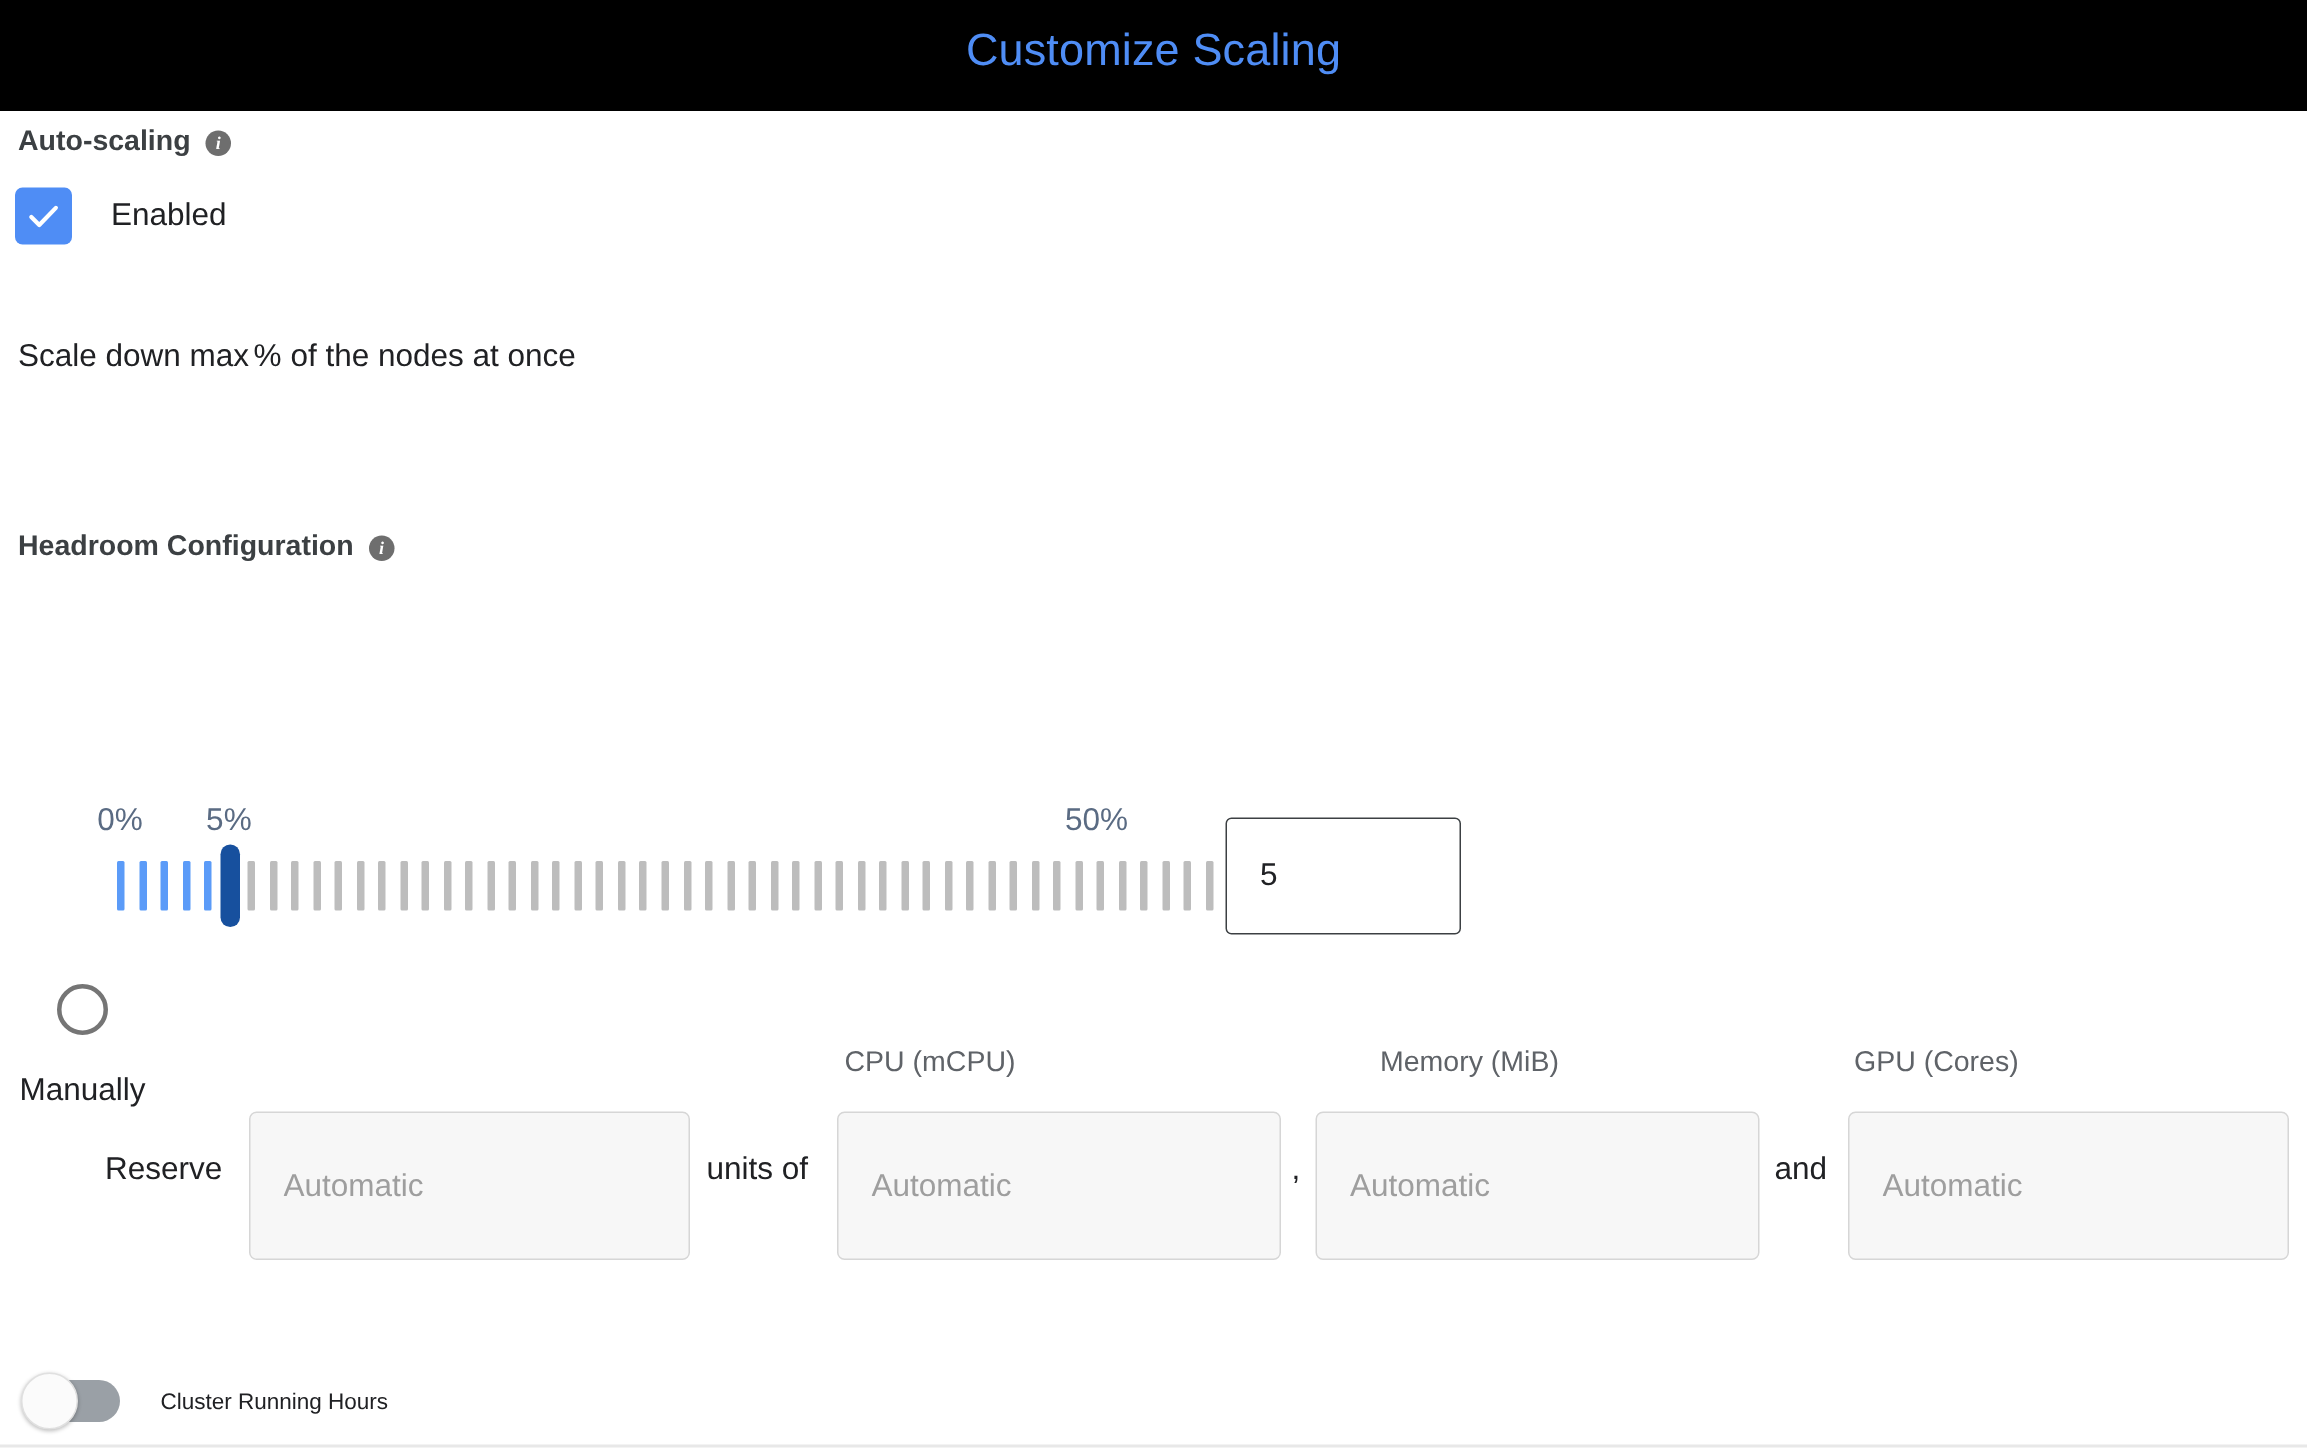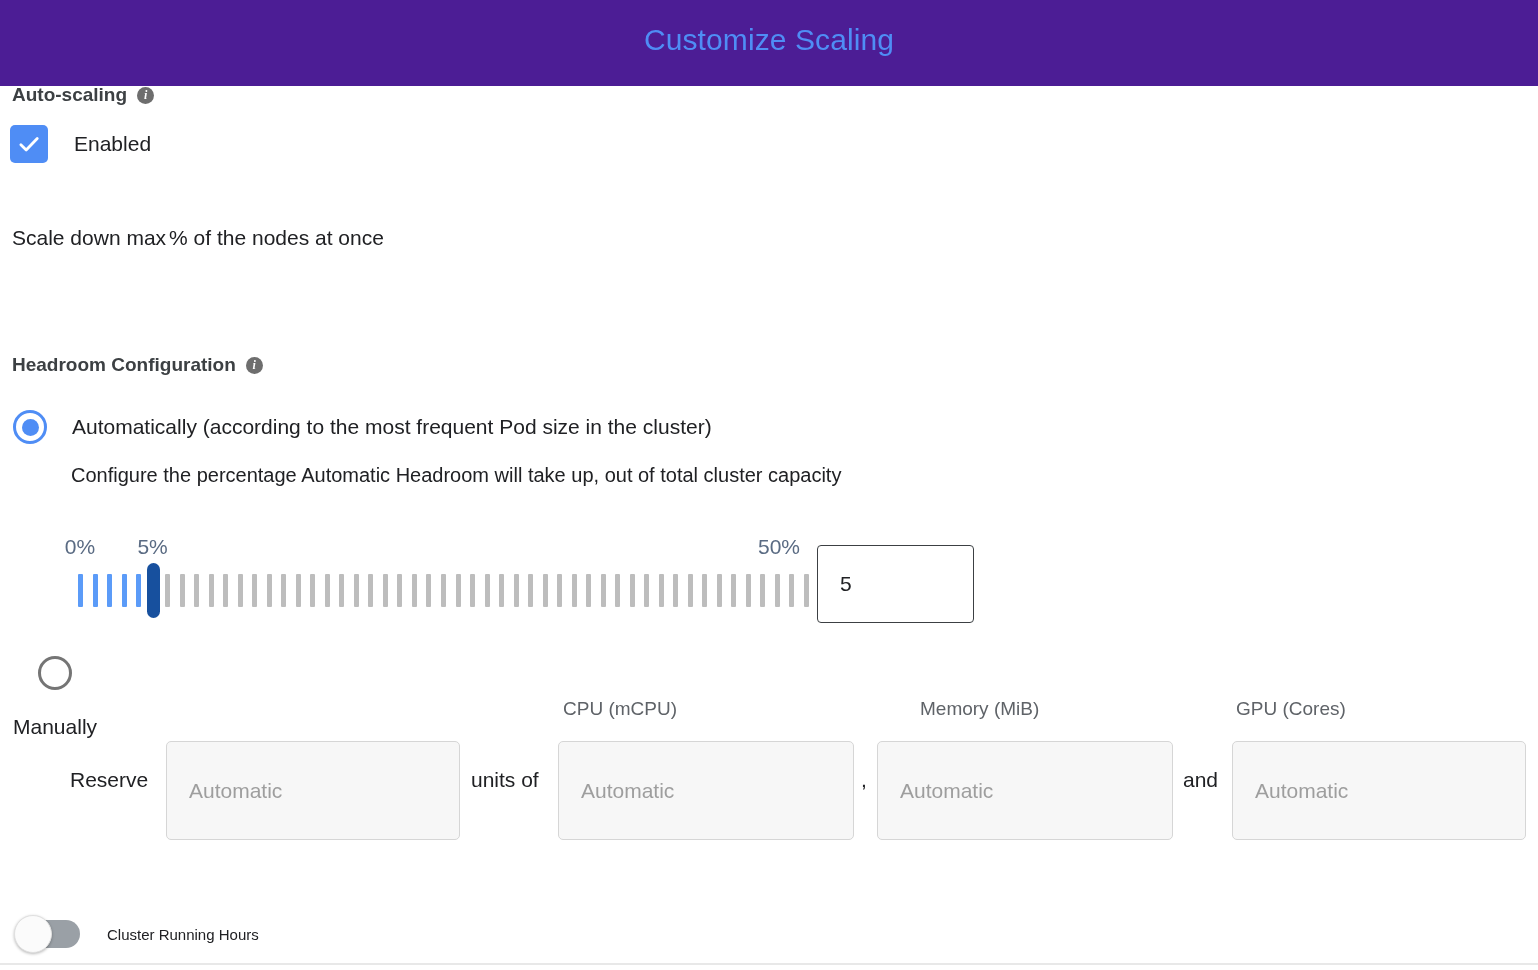--- a/index.html
+++ b/index.html
@@ -13,22 +13,22 @@
   .page {
     position: relative;
     width: 1538px; height: 970px;
     background: #ffffff;
     overflow: hidden;
   }
 
   
   .header {
     position: absolute; left: 0; top: 0;
-    width: 1538px; height: 86px;
-    background: #4c1d95;
+    width: 1538px; height: 74px;
+    background: #000000;
     display: flex; align-items: center; justify-content: center;
   }
   .header-title {
     font-size: 30px;
     color: #4f8df5;
     font-weight: 400;
     letter-spacing: 0.1px;
     line-height: 1;
     padding-bottom: 6px;
   }
@@ -271,33 +271,26 @@
   <div class="scaledown-row">
     <span class="scaledown-text">Scale down max</span>
     <span class="scaledown-suffix">% of the nodes at once</span>
   </div>
 
   <div class="section-label" id="headroom-label">
     <span>Headroom Configuration</span>
     <span class="info-icon">i</span>
   </div>
 
-  <div class="radio-row-auto">
-    <span class="radio-outer radio-on">
-      <span class="radio-dot"></span>
-    </span>
-    <span class="radio-text">Automatically (according to the most frequent Pod size in the cluster)</span>
-  </div>
-
-  <div class="radio-sub">Configure the percentage Automatic Headroom will take up, out of total cluster capacity</div>
+
 
   <div class="slider-wrap">
     <div class="slider-tag" id="slider-min-tag" style="left: 80px;">0%</div>
     <div class="slider-tag" id="slider-cur-tag" style="left: 152.6px;">5%</div>
-    <div class="slider-tag" id="slider-max-tag" style="left: 779px;">50%</div>
+    <div class="slider-tag" id="slider-max-tag" style="left: 731px;">50%</div>
     <div class="slider-ticks" id="slider-ticks">
         <span class="tick tick-on" style="left: 0px;"></span>
         <span class="tick tick-on" style="left: 14.52px;"></span>
         <span class="tick tick-on" style="left: 29.04px;"></span>
         <span class="tick tick-on" style="left: 43.56px;"></span>
         <span class="tick tick-on" style="left: 58.08px;"></span>
         <span class="tick tick-on" style="left: 72.6px;"></span>
         <span class="tick tick-off" style="left: 87.12px;"></span>
         <span class="tick tick-off" style="left: 101.64px;"></span>
         <span class="tick tick-off" style="left: 116.16px;"></span>

